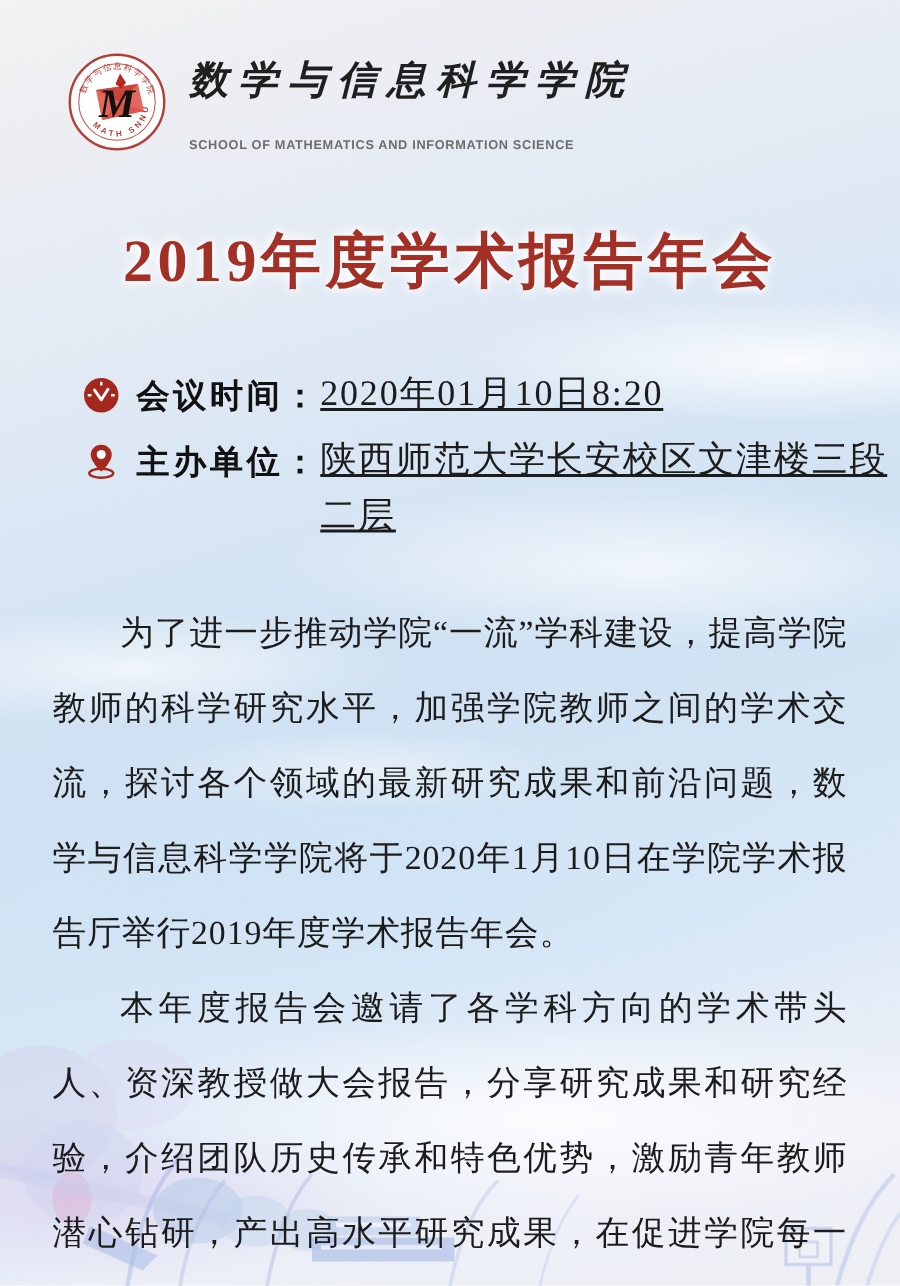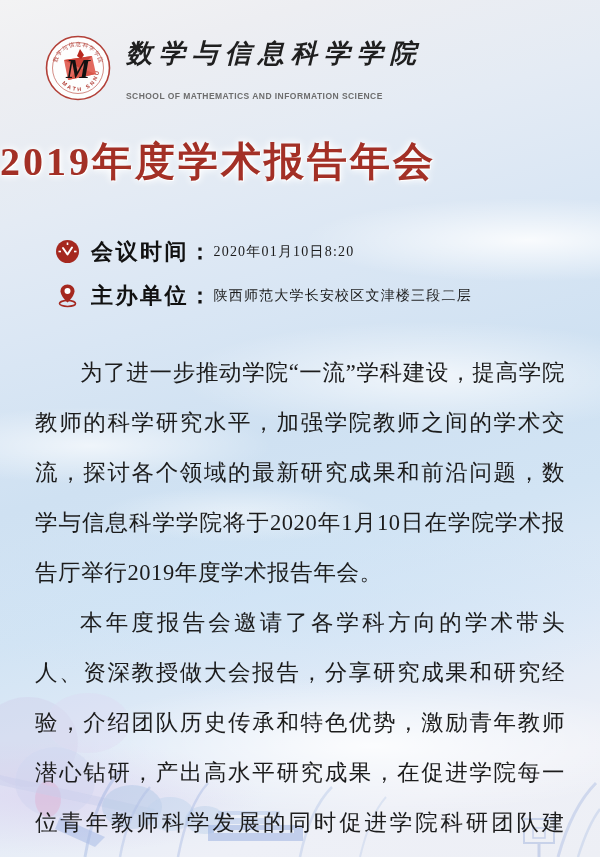--- a/index.html
+++ b/index.html
@@ -34,34 +34,34 @@
     font-size:26px;font-weight:700;letter-spacing:7px;color:#1f1f1f;
     font-style:italic;
   }
   .name-en{
     font-family:"Liberation Sans","DejaVu Sans",sans-serif;
     font-size:8.5px;letter-spacing:.45px;color:#6d6d6d;margin-top:20px;font-weight:600;
   }
 
   
   .title{
-    margin-top:32px;text-align:left;
+    margin-top:44px;text-align:center;
     font-size:40px;font-weight:700;letter-spacing:3px;color:#a33026;
     text-shadow:0 0 6px #fff,0 0 10px #fff,1px 1px 0 rgba(255,255,255,.9);
   }
 
   
   .info{margin:44px 0 0 55px;color:#1c1c1c;}
   .info-row{display:flex;align-items:flex-start;margin-bottom:7px;}
   .info-icon{width:25px;height:25px;flex:0 0 auto;margin:6px 11px 0 0;}
   .info-label{
     font-size:22px;font-weight:700;letter-spacing:2.5px;white-space:nowrap;
     line-height:37px;color:#111;text-align:right;
   }
-  .info-value{font-size:14px;line-height:37px;letter-spacing:1.2px;}
+  .info-value{font-size:24px;line-height:37px;letter-spacing:1.2px;text-decoration:underline;}
   .info-value .vline{display:block;}
 
   
   .body-text{margin:34px 35px 0;color:#1c1c1c;}
   .body-text p{
     margin:0;font-size:22.5px;line-height:50px;letter-spacing:.6px;
     text-align:justify;text-indent:2em;
   }
 </style>
 </head>

